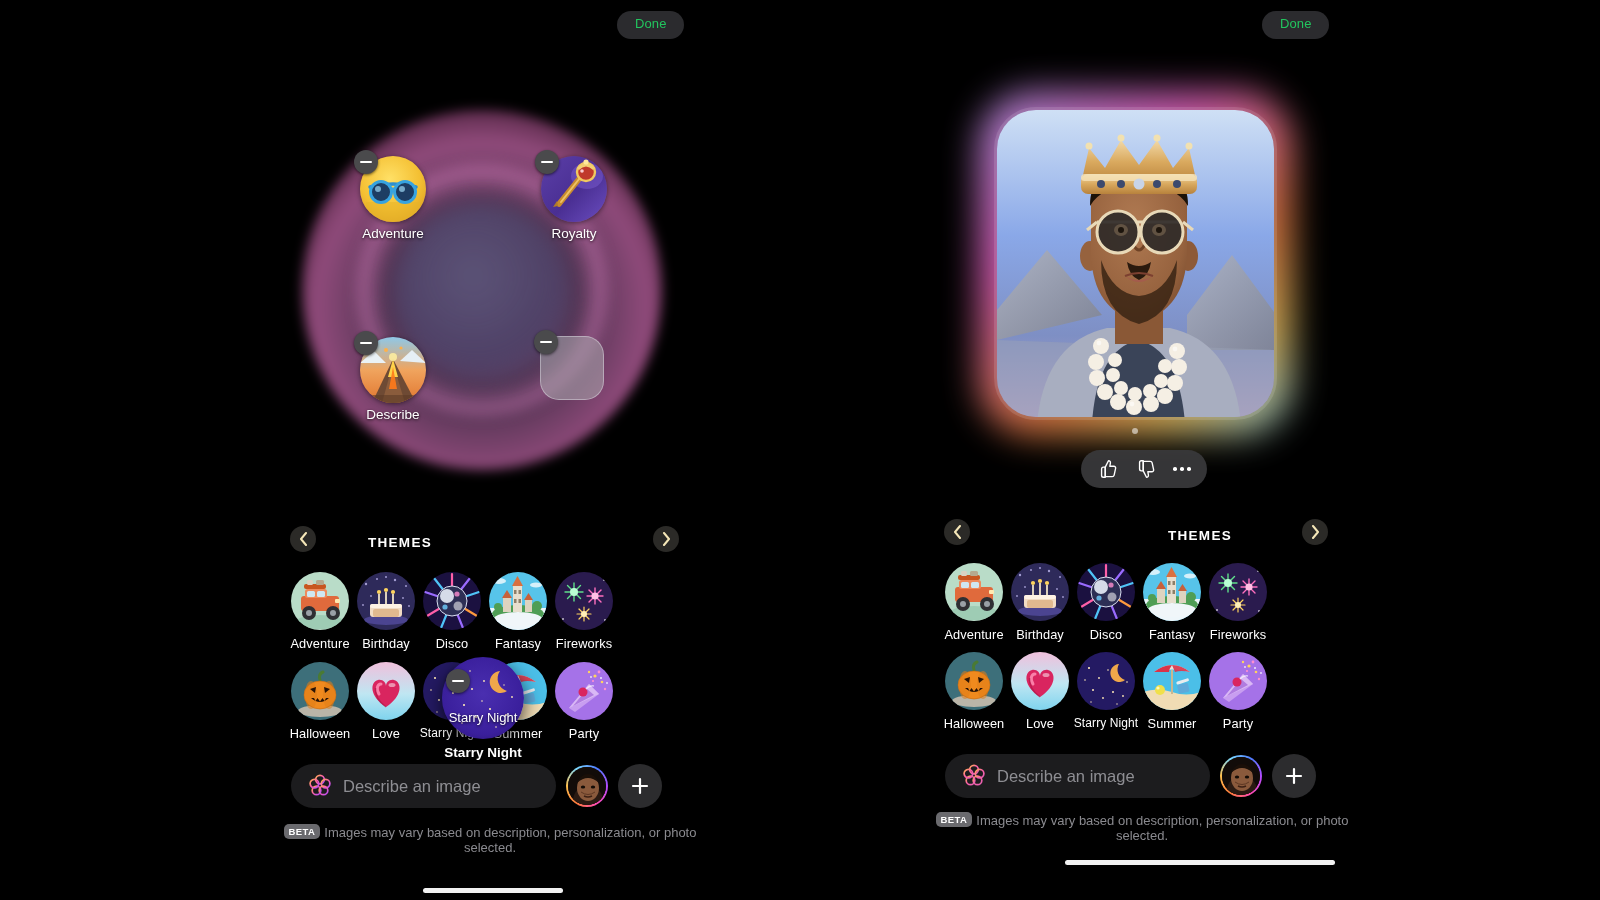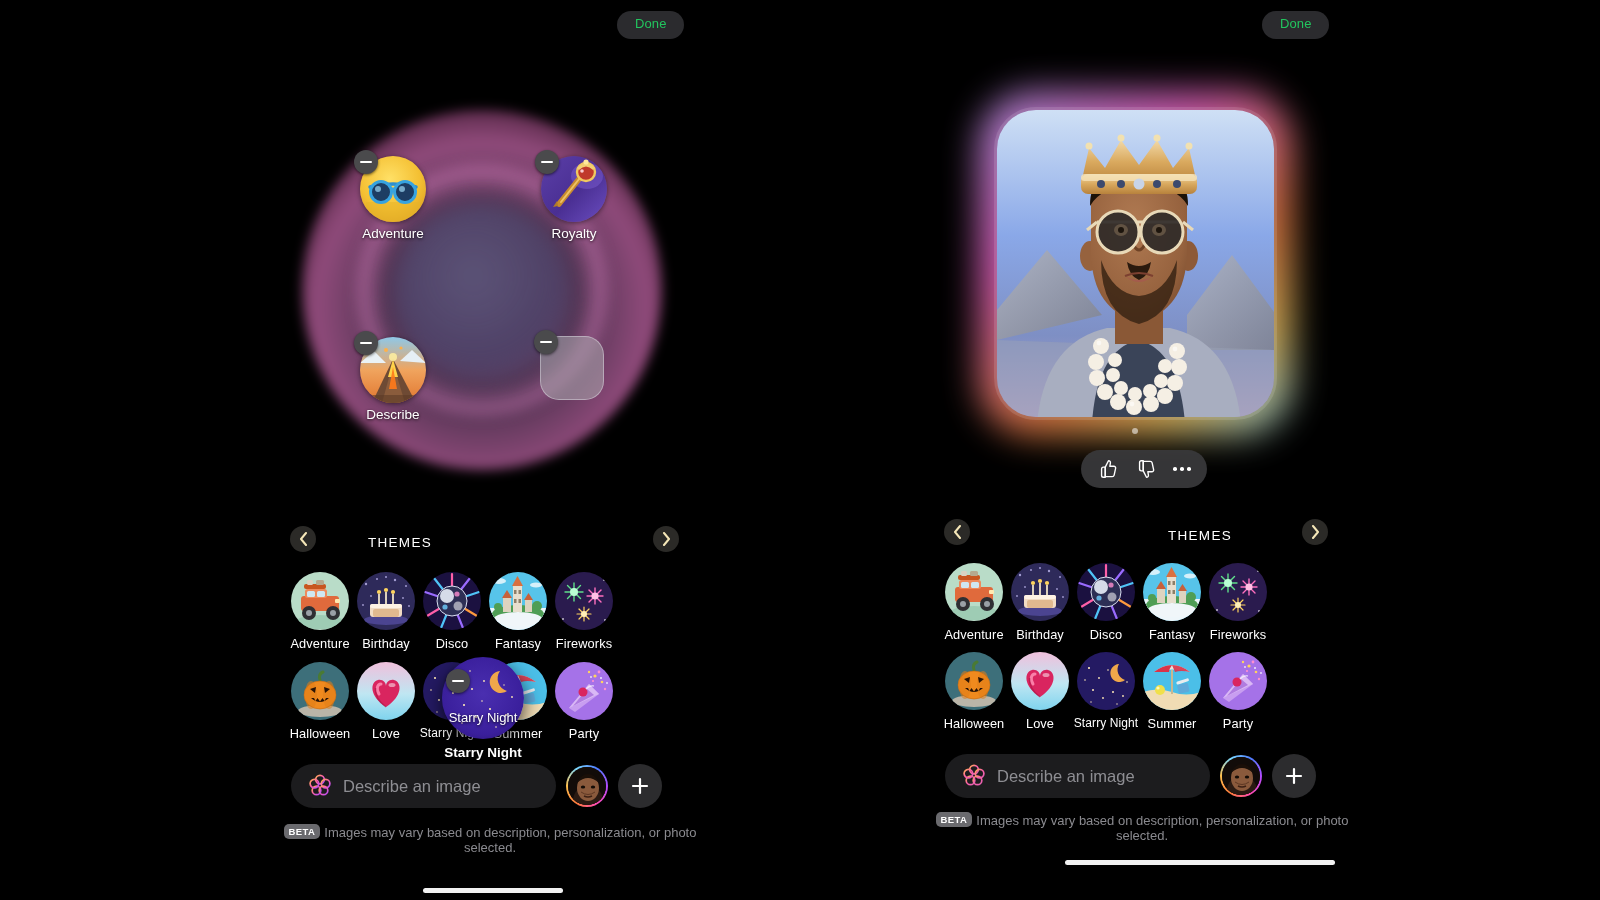--- a/index.html
+++ b/index.html
@@ -80,21 +80,21 @@
     width: 64px; height: 64px;
     border-radius: 19px;
     background: rgba(175,175,178,0.52);
     border: 1.2px solid rgba(235,235,240,0.42);
   }
 
   
   .themes-head { position: absolute; width: 100%; }
   .themes-title {
     text-align: center; color: #fff;
-    font-size: 13.5px; letter-spacing: 1.3px; font-weight: 400;
+    font-size: 13.5px; letter-spacing: 1.3px; font-weight: 700;
   }
   .nav-round {
     position: absolute; top: -9px;
     width: 26px; height: 26px; border-radius: 50%;
     background: #2b2a27;
     display: flex; align-items: center; justify-content: center;
     cursor: pointer;
   }
   .nav-round svg { display:block; }
 

